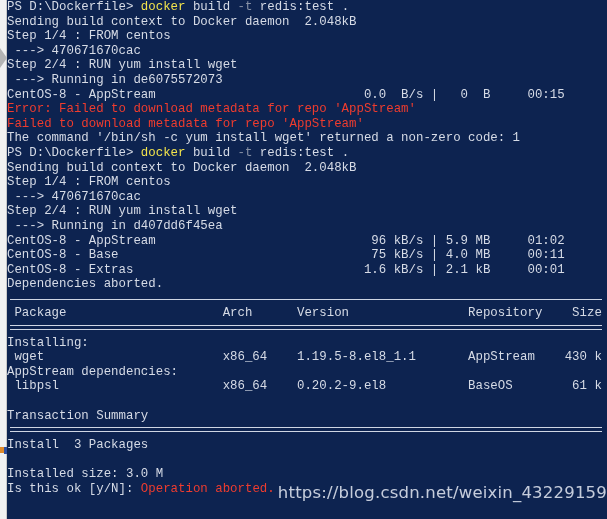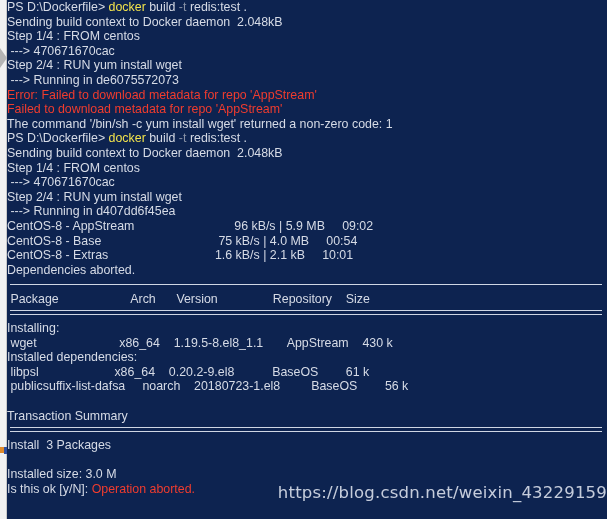--- a/index.html
+++ b/index.html
@@ -61,21 +61,21 @@
     left: 0; top: 0;
     width: 600px;
   }
   .line {
     height: 14.6px;
     line-height: 14.6px;
     white-space: pre;
     font-size: 12.4px;
     letter-spacing: 0px;
     color: #ccd2e0;
-    font-family: Liberation Sans, sans-serif;
+    font-family: Liberation Mono, monospace;
   }
   .seg { white-space: pre; }
   .c-white   { color: #d6dbe6; }
   .c-yellow  { color: #f2e34c; }
   .c-gray    { color: #8892a6; }
   .c-red     { color: #f03c2e; }
 
   
   .rule {
     height: 14.6px;
@@ -117,46 +117,46 @@
   </div>
 
   <div id="console">
     <div id="lines">
         <div class="line"><span class="seg c-white">PS D:\Dockerfile&gt; </span><span class="seg c-yellow">docker</span><span class="seg c-white"> build </span><span class="seg c-gray">-t</span><span class="seg c-white"> redis:test .</span></div>
         <div class="line"><span class="seg c-white">Sending build context to Docker daemon  2.048kB</span></div>
         <div class="line"><span class="seg c-white">Step 1/4 : FROM centos</span></div>
         <div class="line"><span class="seg c-white"> ---&gt; 470671670cac</span></div>
         <div class="line"><span class="seg c-white">Step 2/4 : RUN yum install wget</span></div>
         <div class="line"><span class="seg c-white"> ---&gt; Running in de6075572073</span></div>
+        <div class="line"><span class="seg c-white">CentOS-8 - AppStream                            0.0  B/s |   0  B     00:15</span></div>
         <div class="line"><span class="seg c-red">Error: Failed to download metadata for repo 'AppStream'</span></div>
         <div class="line"><span class="seg c-red">Failed to download metadata for repo 'AppStream'</span></div>
         <div class="line"><span class="seg c-white">The command '/bin/sh -c yum install wget' returned a non-zero code: 1</span></div>
         <div class="line"><span class="seg c-white">PS D:\Dockerfile&gt; </span><span class="seg c-yellow">docker</span><span class="seg c-white"> build </span><span class="seg c-gray">-t</span><span class="seg c-white"> redis:test .</span></div>
         <div class="line"><span class="seg c-white">Sending build context to Docker daemon  2.048kB</span></div>
         <div class="line"><span class="seg c-white">Step 1/4 : FROM centos</span></div>
         <div class="line"><span class="seg c-white"> ---&gt; 470671670cac</span></div>
         <div class="line"><span class="seg c-white">Step 2/4 : RUN yum install wget</span></div>
         <div class="line"><span class="seg c-white"> ---&gt; Running in d407dd6f45ea</span></div>
-        <div class="line"><span class="seg c-white">CentOS-8 - AppStream                             96 kB/s | 5.9 MB     09:02</span></div>
-        <div class="line"><span class="seg c-white">CentOS-8 - Base                                  75 kB/s | 4.0 MB     00:54</span></div>
-        <div class="line"><span class="seg c-white">CentOS-8 - Extras                               1.6 kB/s | 2.1 kB     10:01</span></div>
+        <div class="line"><span class="seg c-white">CentOS-8 - AppStream                             96 kB/s | 5.9 MB     01:02</span></div>
+        <div class="line"><span class="seg c-white">CentOS-8 - Base                                  75 kB/s | 4.0 MB     00:11</span></div>
+        <div class="line"><span class="seg c-white">CentOS-8 - Extras                               1.6 kB/s | 2.1 kB     00:01</span></div>
         <div class="line"><span class="seg c-white">Dependencies aborted.</span></div>
         <div class="rule single">
           <i></i>
         </div>
         <div class="line"><span class="seg c-white"> Package                     Arch      Version                Repository    Size</span></div>
         <div class="rule double">
           <i class="a"></i>
           <i class="b"></i>
         </div>
         <div class="line"><span class="seg c-white">Installing:</span></div>
         <div class="line"><span class="seg c-white"> wget                        x86_64    1.19.5-8.el8_1.1       AppStream    430 k</span></div>
-        <div class="line"><span class="seg c-white">Installed dependencies:</span></div>
+        <div class="line"><span class="seg c-white">AppStream dependencies:</span></div>
         <div class="line"><span class="seg c-white"> libpsl                      x86_64    0.20.2-9.el8           BaseOS        61 k</span></div>
-        <div class="line"><span class="seg c-white"> publicsuffix-list-dafsa     noarch    20180723-1.el8         BaseOS        56 k</span></div>
         <div class="line"><span class="seg c-white"></span></div>
         <div class="line"><span class="seg c-white">Transaction Summary</span></div>
         <div class="rule double">
           <i class="a"></i>
           <i class="b"></i>
         </div>
         <div class="line"><span class="seg c-white">Install  3 Packages</span></div>
         <div class="line"><span class="seg c-white"></span></div>
         <div class="line"><span class="seg c-white">Installed size: 3.0 M</span></div>
         <div class="line"><span class="seg c-white">Is this ok [y/N]: </span><span class="seg c-red">Operation aborted.</span></div>

